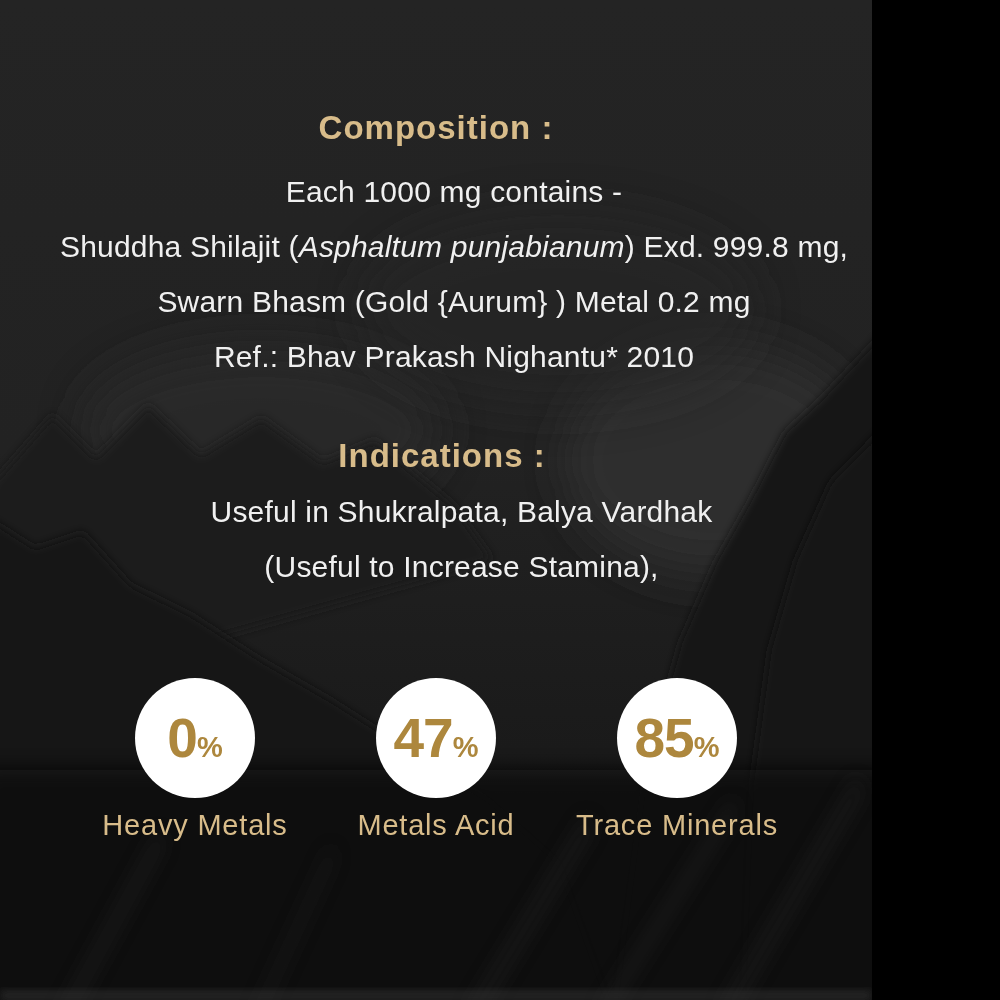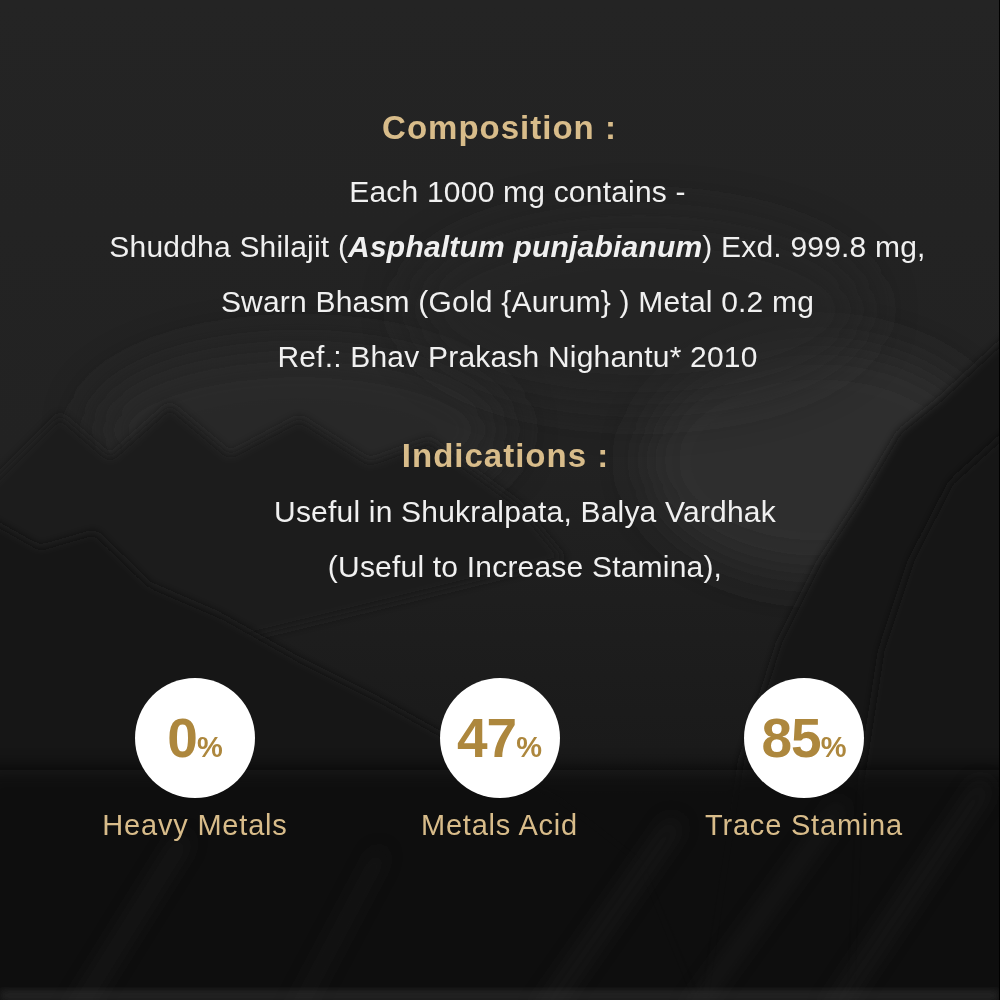--- a/index.html
+++ b/index.html
@@ -2,21 +2,21 @@
 <html><head>
 <meta charset="utf-8">
 <style>
   html, body {
     margin: 0;
     padding: 0;
     background: #000;
   }
   .canvas {
     position: relative;
-    width: 999px;
+    width: 872px;
     height: 1000px;
     overflow: hidden;
     background: #a21caf;
     font-family: "Liberation Sans", "DejaVu Sans", sans-serif;
   }
   .bg {
     position: absolute;
     inset: 0;
     width: 100%;
     height: 100%;
@@ -43,21 +43,20 @@
   .text-block.indications-block { margin-top: 8px; padding-left: 15px; }
   .text-line {
     font-size: 30px;
     line-height: 55px;
     color: #f0f0f0;
     letter-spacing: 0.2px;
     white-space: nowrap;
   }
   .text-line em {
     font-style: italic;
-    font-weight: bold;
   }
   .stats-row {
     margin: 84px 80px 0 80px;
     display: flex;
     justify-content: space-between;
   }
   .stat-item {
     width: 230px;
     display: flex;
     flex-direction: column;
@@ -170,18 +169,18 @@
         <div class="stat-circle">
           <div class="stat-value-wrap"><span class="stat-value">47</span><span class="stat-unit">%</span></div>
         </div>
         <div class="stat-label">Metals Acid</div>
       </div>
 
       <div class="stat-item">
         <div class="stat-circle">
           <div class="stat-value-wrap"><span class="stat-value">85</span><span class="stat-unit">%</span></div>
         </div>
-        <div class="stat-label">Trace Stamina</div>
+        <div class="stat-label">Trace Minerals</div>
       </div>
 
     </div>
   </div>
 </div>
 
 </body></html>

